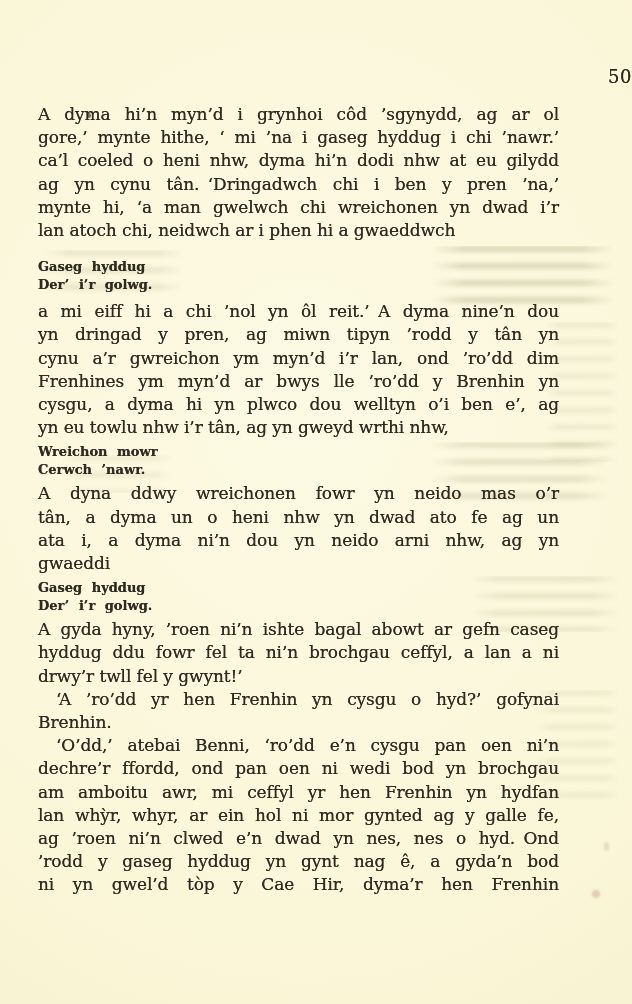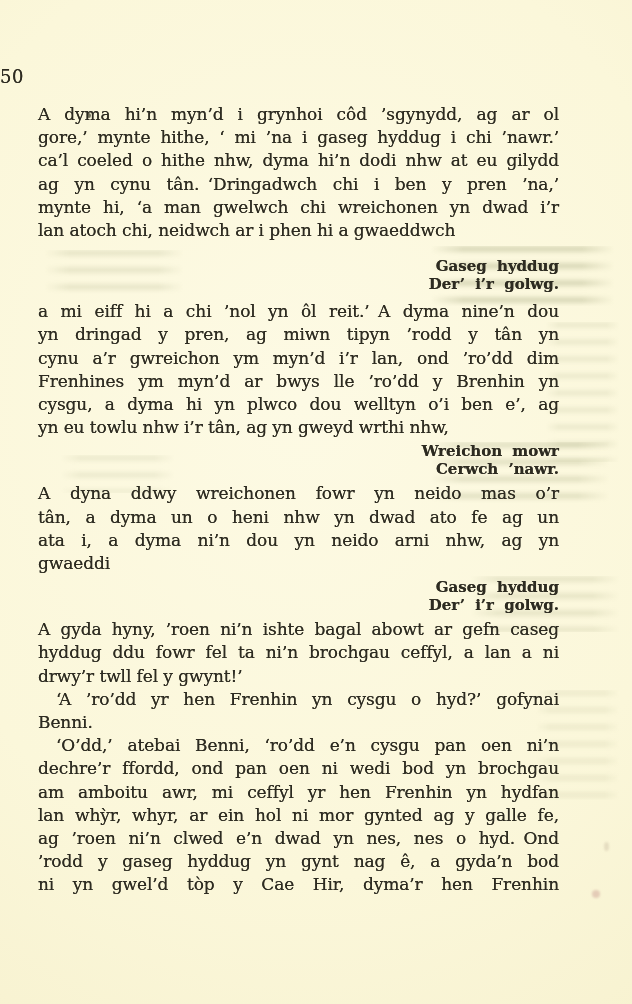--- a/index.html
+++ b/index.html
@@ -7,34 +7,34 @@
     width: 632px; height: 1004px; overflow: hidden; position: relative;
     font-family: "DejaVu Serif", serif;
     color: #2d2b21;
   }
   #page {
     position: absolute; inset: 0;
     background: radial-gradient(ellipse 130% 95% at 48% 40%,
                 #fdfae4 0%, #fbf7da 50%, #f4eec8 100%);
   }
   .pageno {
-    padding-top: 66px; text-align: left;
+    padding-top: 66px; text-align: right;
     font-size: 18px; line-height: 22px; letter-spacing: .5px;
     text-shadow: 0 0 .5px rgba(45,43,33,.9);
   }
   #text-column { margin: 15px 0 0 38px; width: 521px; position: relative; z-index: 2; }
   .para {
     font-size: 17px; line-height: 23.2px; letter-spacing: -.1px;
     text-shadow: 0 0 .5px rgba(45,43,33,.85);
   }
   .line { text-align: justify; text-align-last: justify; white-space: normal; }
   .line.lastline { text-align-last: left; }
   .line.indent { text-indent: 18px; }
   .caption {
-    text-align: right; font-weight: bold; font-size: 15px; line-height: 17.5px;
+    text-align: left; font-weight: bold; font-size: 13px; line-height: 17.5px;
     word-spacing: 5px; margin: 4px 0 4px;
     text-shadow: 0 0 .4px rgba(45,43,33,.8);
   }
   .caption.cap-first { margin: 16px 0 7px; }
   
   .ghost {
     position: absolute; z-index: 1; pointer-events: none;
     filter: blur(2px);
     background: repeating-linear-gradient(to bottom,
       rgba(152,155,112,.85) 0 6px, transparent 6px 17px);
@@ -47,21 +47,21 @@
 <body>
 
 <div id="page">
 
   <div class="pageno">50</div>
 
   <div id="text-column">
       <div class="para">
         <div class="line">A dyma hi’n myn’d i grynhoi côd ’sgynydd, ag ar ol</div>
         <div class="line">gore,’ mynte hithe, ‘ mi ’na i gaseg hyddug i chi ’nawr.’</div>
-        <div class="line">ca’l coeled o hithe nhw, dyma hi’n dodi nhw at eu gilydd</div>
+        <div class="line">ca’l coeled o heni nhw, dyma hi’n dodi nhw at eu gilydd</div>
         <div class="line">ag yn cynu tân. ‘Dringadwch chi i ben y pren ’na,’</div>
         <div class="line">mynte hi, ‘a man gwelwch chi wreichonen yn dwad i’r</div>
         <div class="line lastline">lan atoch chi, neidwch ar i phen hi a gwaeddwch</div>
       </div>
       <div class="caption cap-first">
         <div class="cap-line">Gaseg hyddug</div>
         <div class="cap-line">Der’ i’r golwg.</div>
       </div>
       <div class="para">
         <div class="line">a mi eiff hi a chi ’nol yn ôl reit.’ A dyma nine’n dou</div>
@@ -85,21 +85,21 @@
         <div class="cap-line">Gaseg hyddug</div>
         <div class="cap-line">Der’ i’r golwg.</div>
       </div>
       <div class="para">
         <div class="line">A gyda hyny, ’roen ni’n ishte bagal abowt ar gefn caseg</div>
         <div class="line">hyddug ddu fowr fel ta ni’n brochgau ceffyl, a lan a ni</div>
         <div class="line lastline">drwy’r twll fel y gwynt!’</div>
       </div>
       <div class="para">
         <div class="line indent">‘A ’ro’dd yr hen Frenhin yn cysgu o hyd?’ gofynai</div>
-        <div class="line lastline">Benni.</div>
+        <div class="line lastline">Brenhin.</div>
       </div>
       <div class="para">
         <div class="line indent">‘O’dd,’ atebai Benni, ‘ro’dd e’n cysgu pan oen ni’n</div>
         <div class="line">dechre’r ffordd, ond pan oen ni wedi bod yn brochgau</div>
         <div class="line">am amboitu awr, mi ceffyl yr hen Frenhin yn hydfan</div>
         <div class="line">lan whỳr, whyr, ar ein hol ni mor gynted ag y galle fe,</div>
         <div class="line">ag ’roen ni’n clwed e’n dwad yn nes, nes o hyd. Ond</div>
         <div class="line">’rodd y gaseg hyddug yn gynt nag ê, a gyda’n bod</div>
         <div class="line">ni yn gwel’d tòp y Cae Hir, dyma’r hen Frenhin</div>
       </div>

